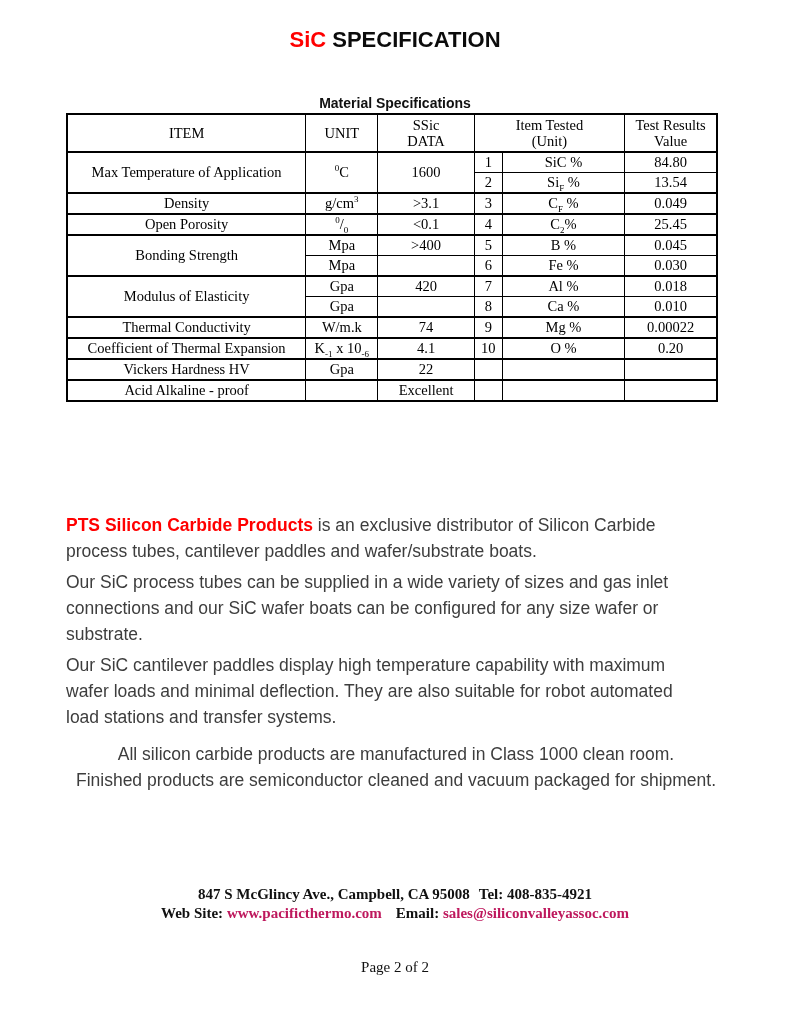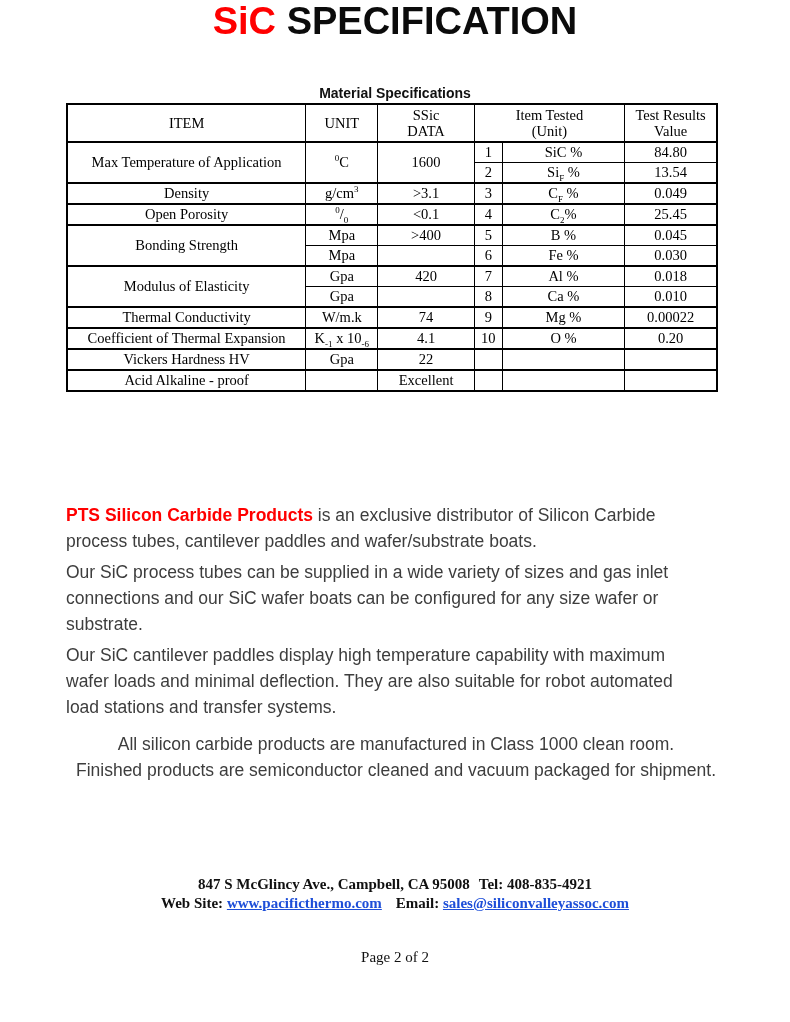--- a/index.html
+++ b/index.html
@@ -5,22 +5,23 @@
   html,body { margin:0; padding:0; }
   body {
     width:790px; height:1022px;
     background:#ffffff;
     font-family:"Liberation Sans", sans-serif;
     color:#000;
     position:relative;
     overflow:hidden;
   }
   .doc-title {
-    text-align:center;
-    font-size:38px;
+    margin-top:27px;
+    text-align:center;
+    font-size:22px;
     font-weight:bold;
     color:#0b0b0b;
   }
   .doc-title .accent { color:#FF0000; }
 
   .table-caption {
     margin-top:42px;
     margin-bottom:2px;
     text-align:center;
     font-weight:bold;
@@ -68,21 +69,21 @@
   .footer {
     margin-top:92px;
     text-align:center;
     font-family:"Liberation Serif", serif;
     font-weight:bold;
     color:#111;
   }
   .company { font-size:20px; line-height:25px; }
   .addr { font-size:15px; line-height:19px; }
   .tel { margin-left:9px;text-align:right; }
-  a.doclink { color:#1d4ed8; text-decoration:underline; cursor:pointer; }
+  a.doclink { color:#be185d; cursor:pointer; }
   .email-label { margin-left:14px; }
   .page-num {
     margin-top:36px;
     text-align:center;
     font-family:"Liberation Serif", serif;
     font-size:15px;
     color:#111;
   }
 </style>
 </head>

